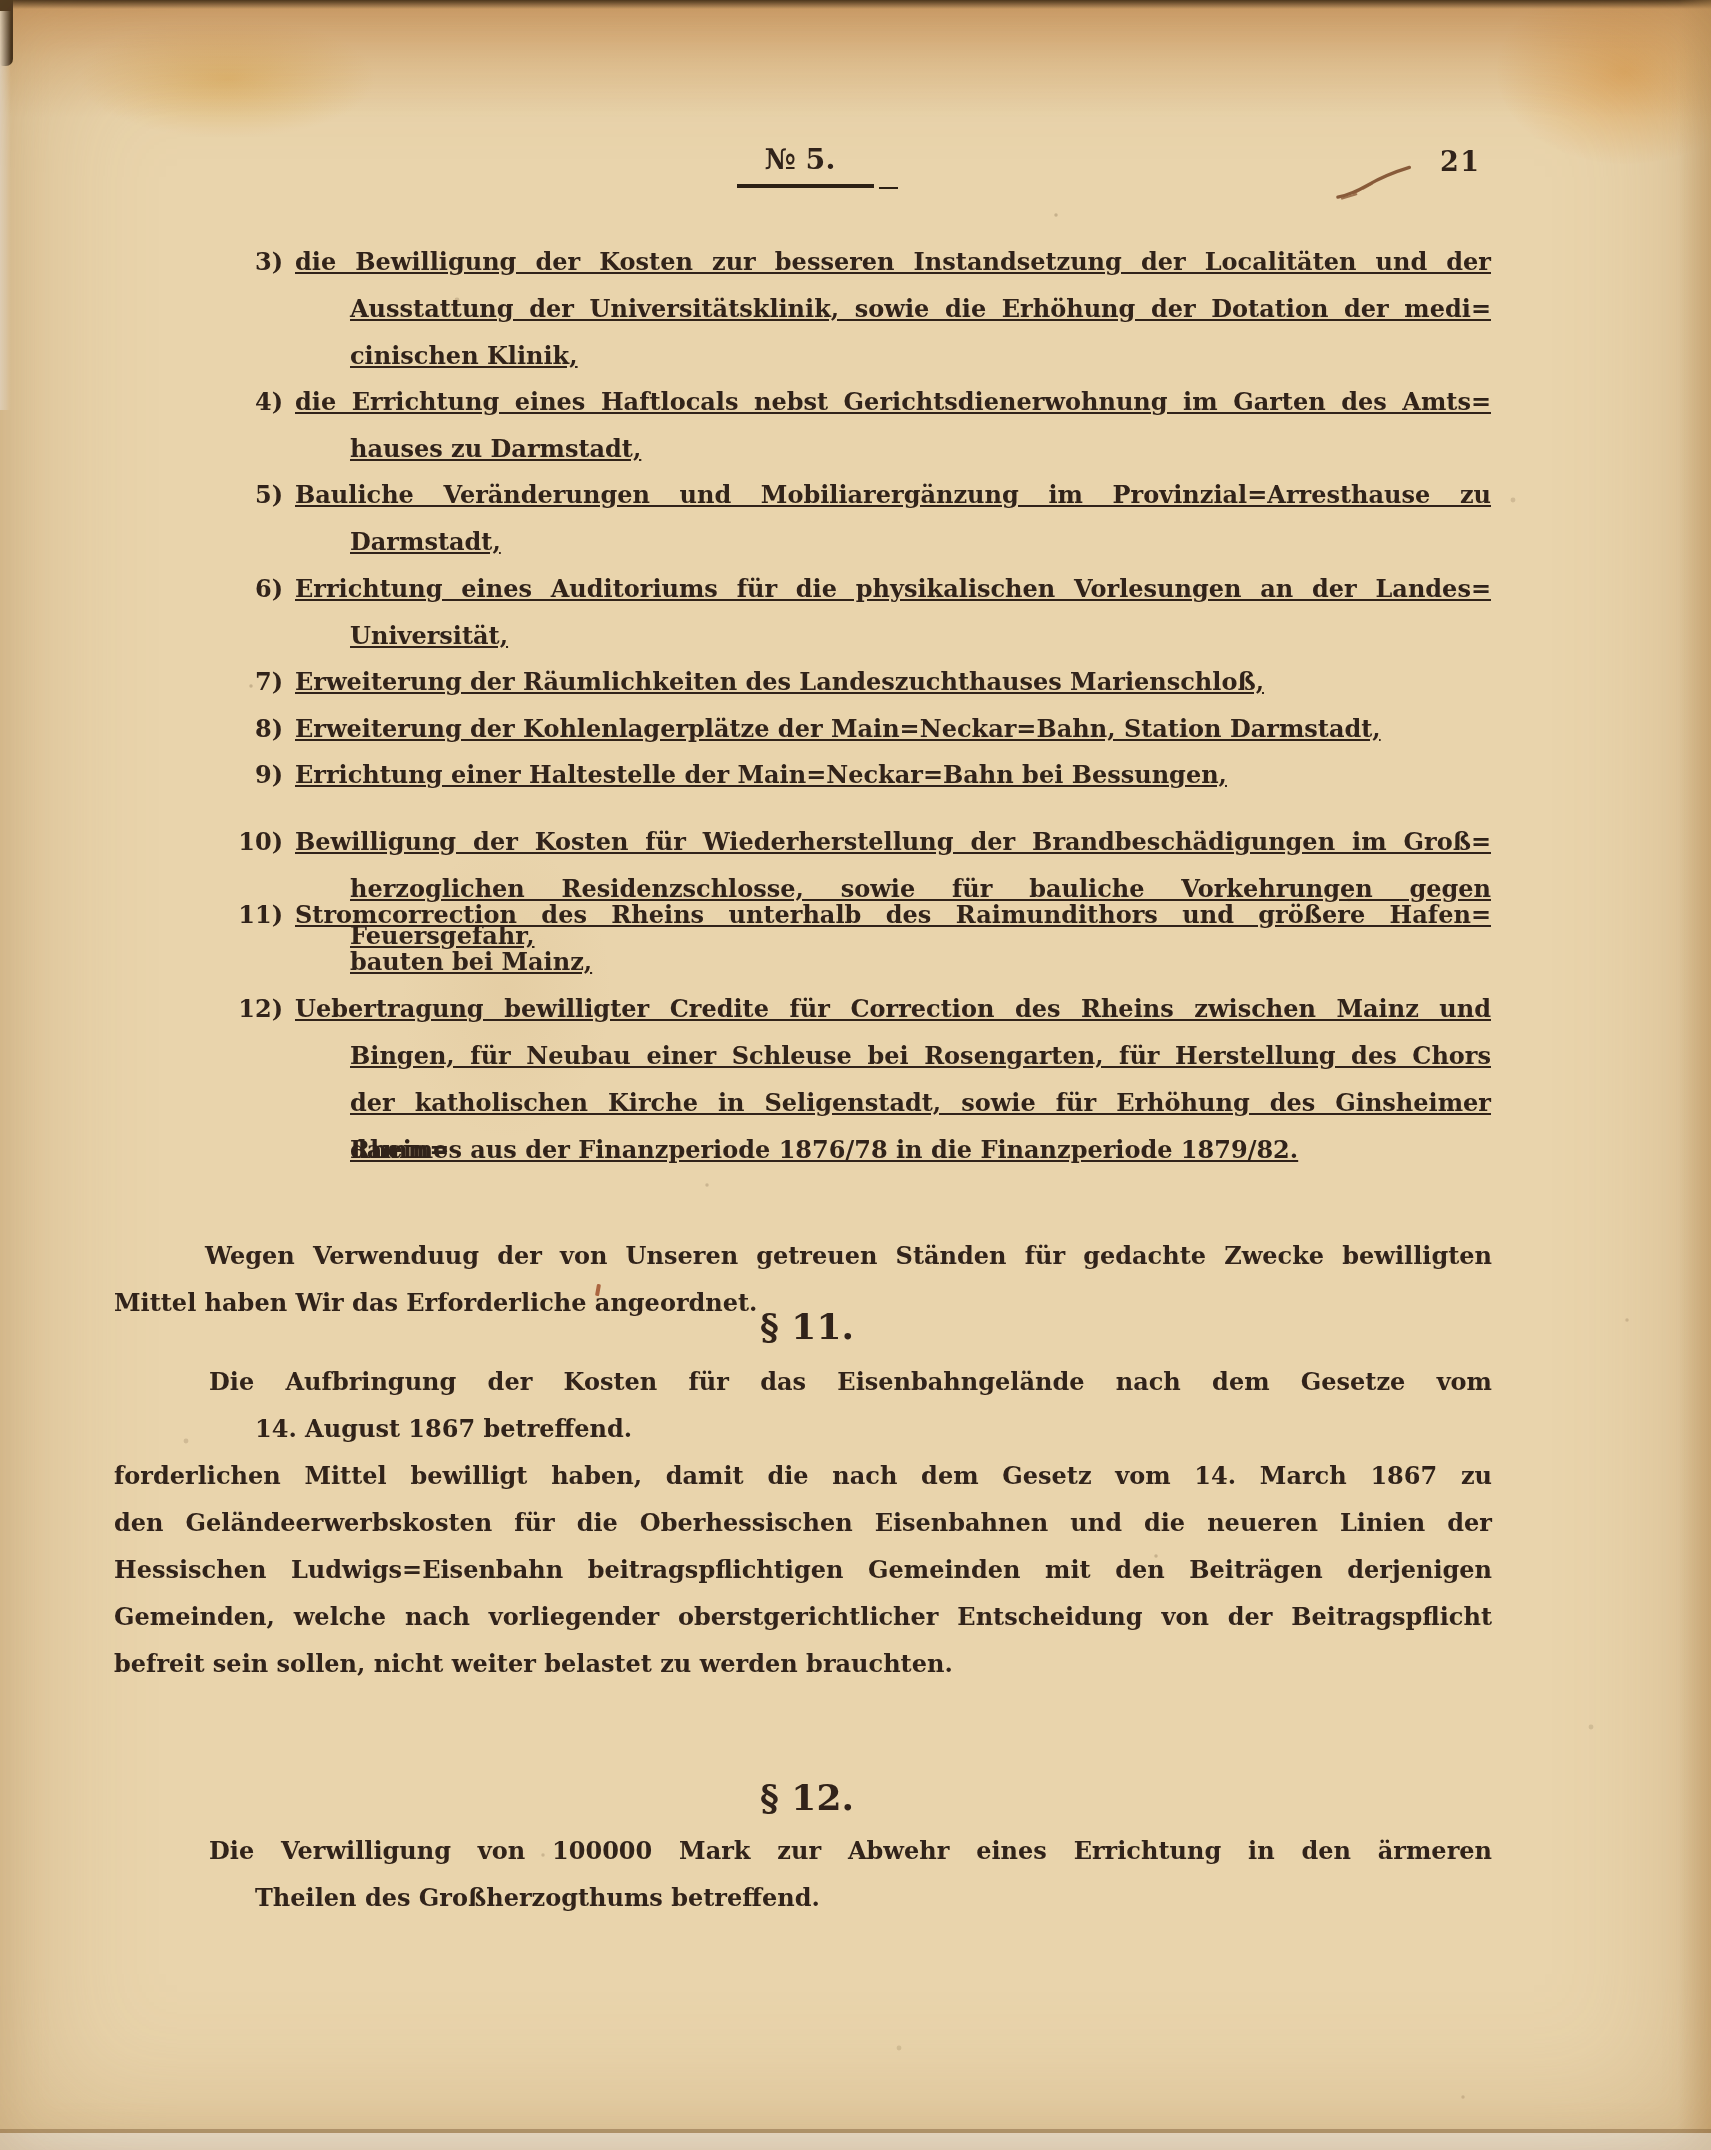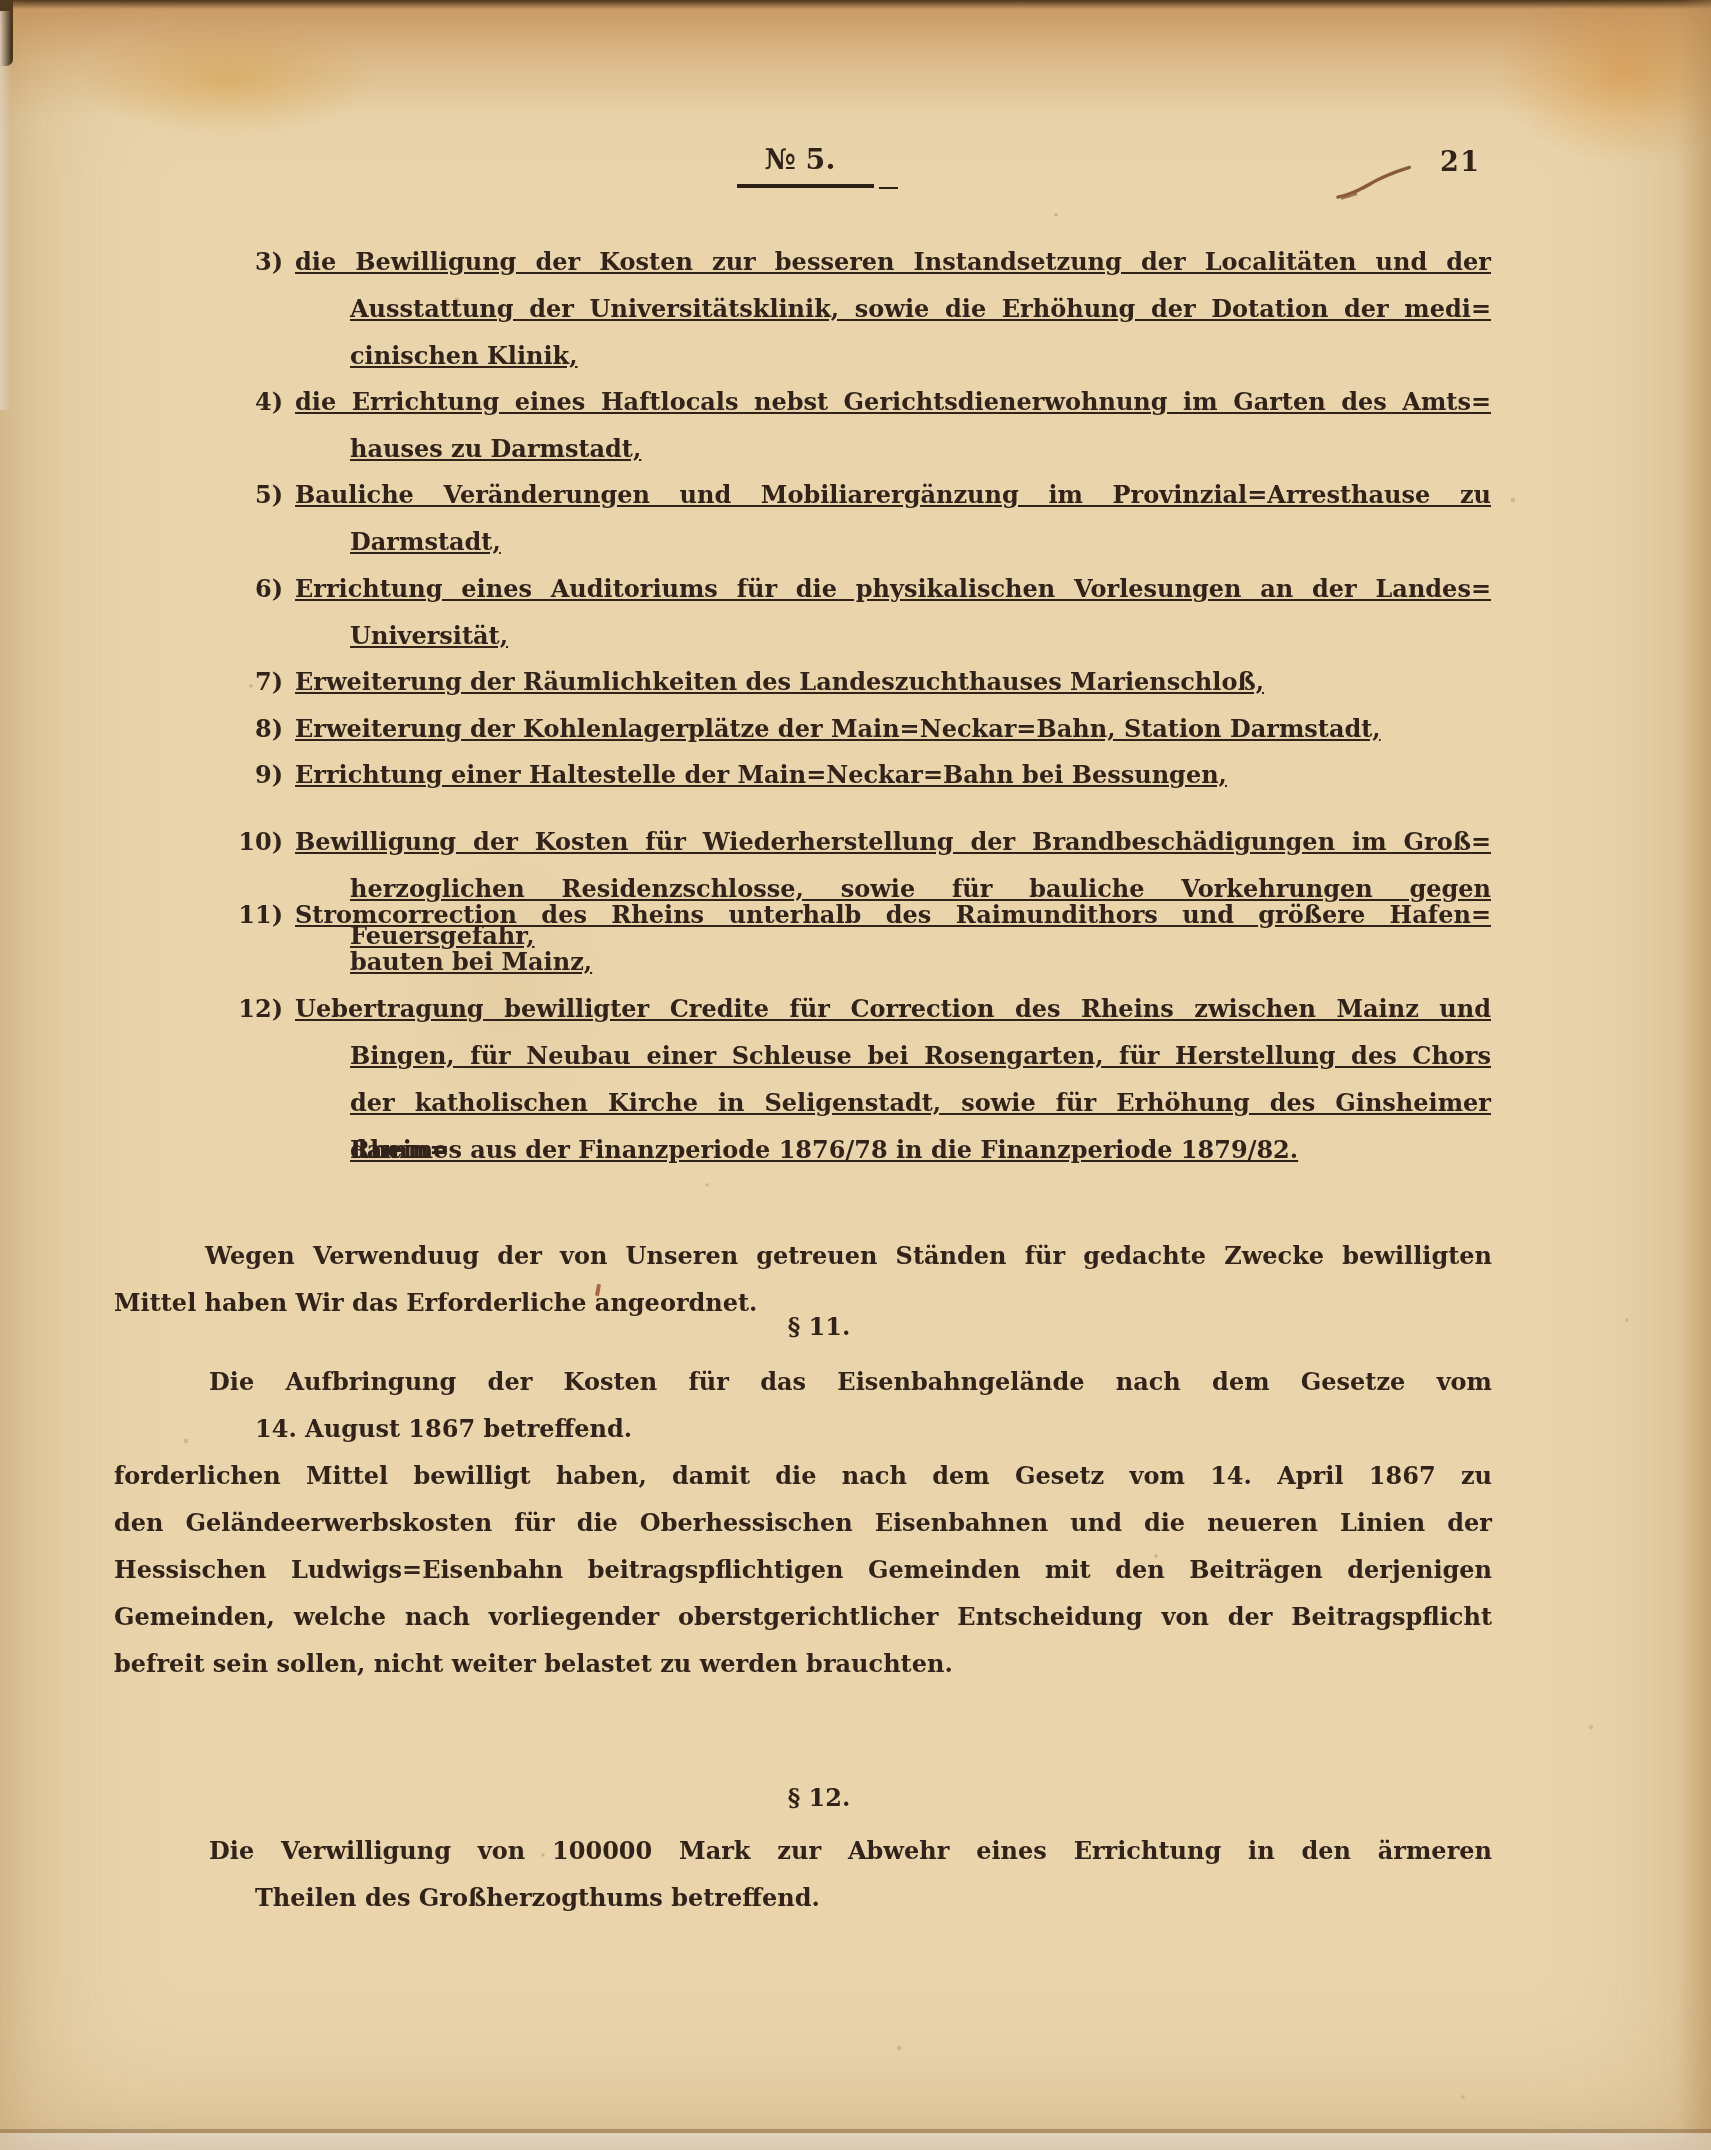--- a/index.html
+++ b/index.html
@@ -41,21 +41,21 @@
   .ln{font-size:24px;line-height:47px;height:47px;}
   .j{text-align:justify;text-align-last:justify;}
   .cont{padding-left:55px;}
   .ind{padding-left:91px;}
   .ind2{padding-left:95px;}
   .ind3{padding-left:141px;}
   .item{position:absolute;left:235px;width:1256px;display:flex;}
   .num{width:48px;text-align:right;font-size:24px;line-height:47px;flex:0 0 48px;}
   .itext{flex:1;padding-left:12px;text-decoration:underline;}
   .para{position:absolute;left:114px;width:1378px;}
-  .sechead{position:absolute;left:130px;width:1378px;text-align:center;font-size:24px;line-height:43px;}
+  .sechead{position:absolute;left:118px;width:1378px;text-align:center;font-size:36px;line-height:43px;}
   .docnum{position:absolute;left:734px;top:141px;width:132px;text-align:center;font-size:28.5px;line-height:37px;}
   .docnum-rule{position:absolute;left:737px;top:184px;width:137px;height:3.6px;background:#2c2014;}
   .docnum-dash{position:absolute;left:879px;top:187px;width:18.5px;height:2.1px;background:#2c2014;}
   .pagenum{position:absolute;left:1440px;top:143px;width:78px;font-size:27px;line-height:37px;letter-spacing:1.4px;}
   .penmark{position:absolute;left:1335px;top:165px;width:78px;height:36px;}
   .inkspeck{position:absolute;left:596px;top:1284px;width:3.6px;height:12px;background:#a0512c;
     border-radius:1.4px;transform:rotate(10deg);opacity:.85;}
 </style>
 </head>
 <body>
@@ -172,21 +172,21 @@
   <div class="inkspeck"></div>
 
   <div class="sechead" style="top:1305px">§ 11.</div>
 
   <div class="para" style="top:1358px">
     <div class="ln j ind2">Die Aufbringung der Kosten für das Eisenbahngelände nach dem Gesetze vom</div>
     <div class="ln ind3">14. August 1867 betreffend.</div>
   </div>
 
   <div class="para" style="top:1452px">
-    <div class="ln j">forderlichen Mittel bewilligt haben, damit die nach dem Gesetz vom 14. April 1867 zu</div>
+    <div class="ln j">forderlichen Mittel bewilligt haben, damit die nach dem Gesetz vom 14. March 1867 zu</div>
     <div class="ln j">den Geländeerwerbskosten für die Oberhessischen Eisenbahnen und die neueren Linien der</div>
     <div class="ln j">Hessischen Ludwigs=Eisenbahn beitragspflichtigen Gemeinden mit den Beiträgen derjenigen</div>
     <div class="ln j">Gemeinden, welche nach vorliegender oberstgerichtlicher Entscheidung von der Beitragspflicht</div>
     <div class="ln">befreit sein sollen, nicht weiter belastet zu werden brauchten.</div>
   </div>
 
   <div class="sechead" style="top:1776px">§ 12.</div>
 
   <div class="para" style="top:1827px">
     <div class="ln j ind2">Die Verwilligung von 100000 Mark zur Abwehr eines Errichtung in den ärmeren</div>

